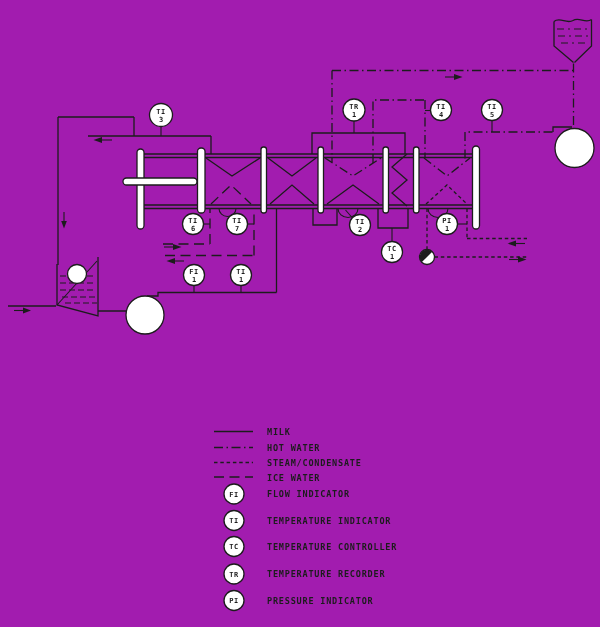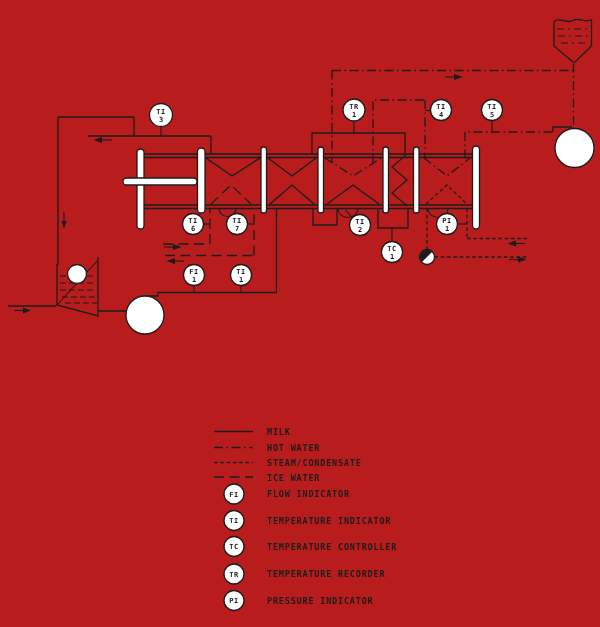--- a/index.html
+++ b/index.html
@@ -1,16 +1,16 @@
 <!DOCTYPE html>
 <html><head>
 <meta charset="utf-8">
 <style>
   html,body { margin:0; padding:0; background:#ffffff; }
-  .page { position:relative; width:600px; height:627px; background:#b91c1c; overflow:hidden; }
+  .page { position:relative; width:600px; height:627px; background:#a21caf; overflow:hidden; }
   svg { display:block; }
   svg text {
     font-family:"DejaVu Sans Mono","Liberation Mono",monospace;
     font-weight:bold;
     fill:#1c1c1c;
   }
   .ink   { stroke:#1c1c1c; fill:none; stroke-width:1.3; stroke-linecap:butt; }
   .thin  { stroke-width:1.1; }
   .hot   { stroke-dasharray:9 3.5 1.5 3.5; }
   .steam { stroke-dasharray:3.5 2.8; }

